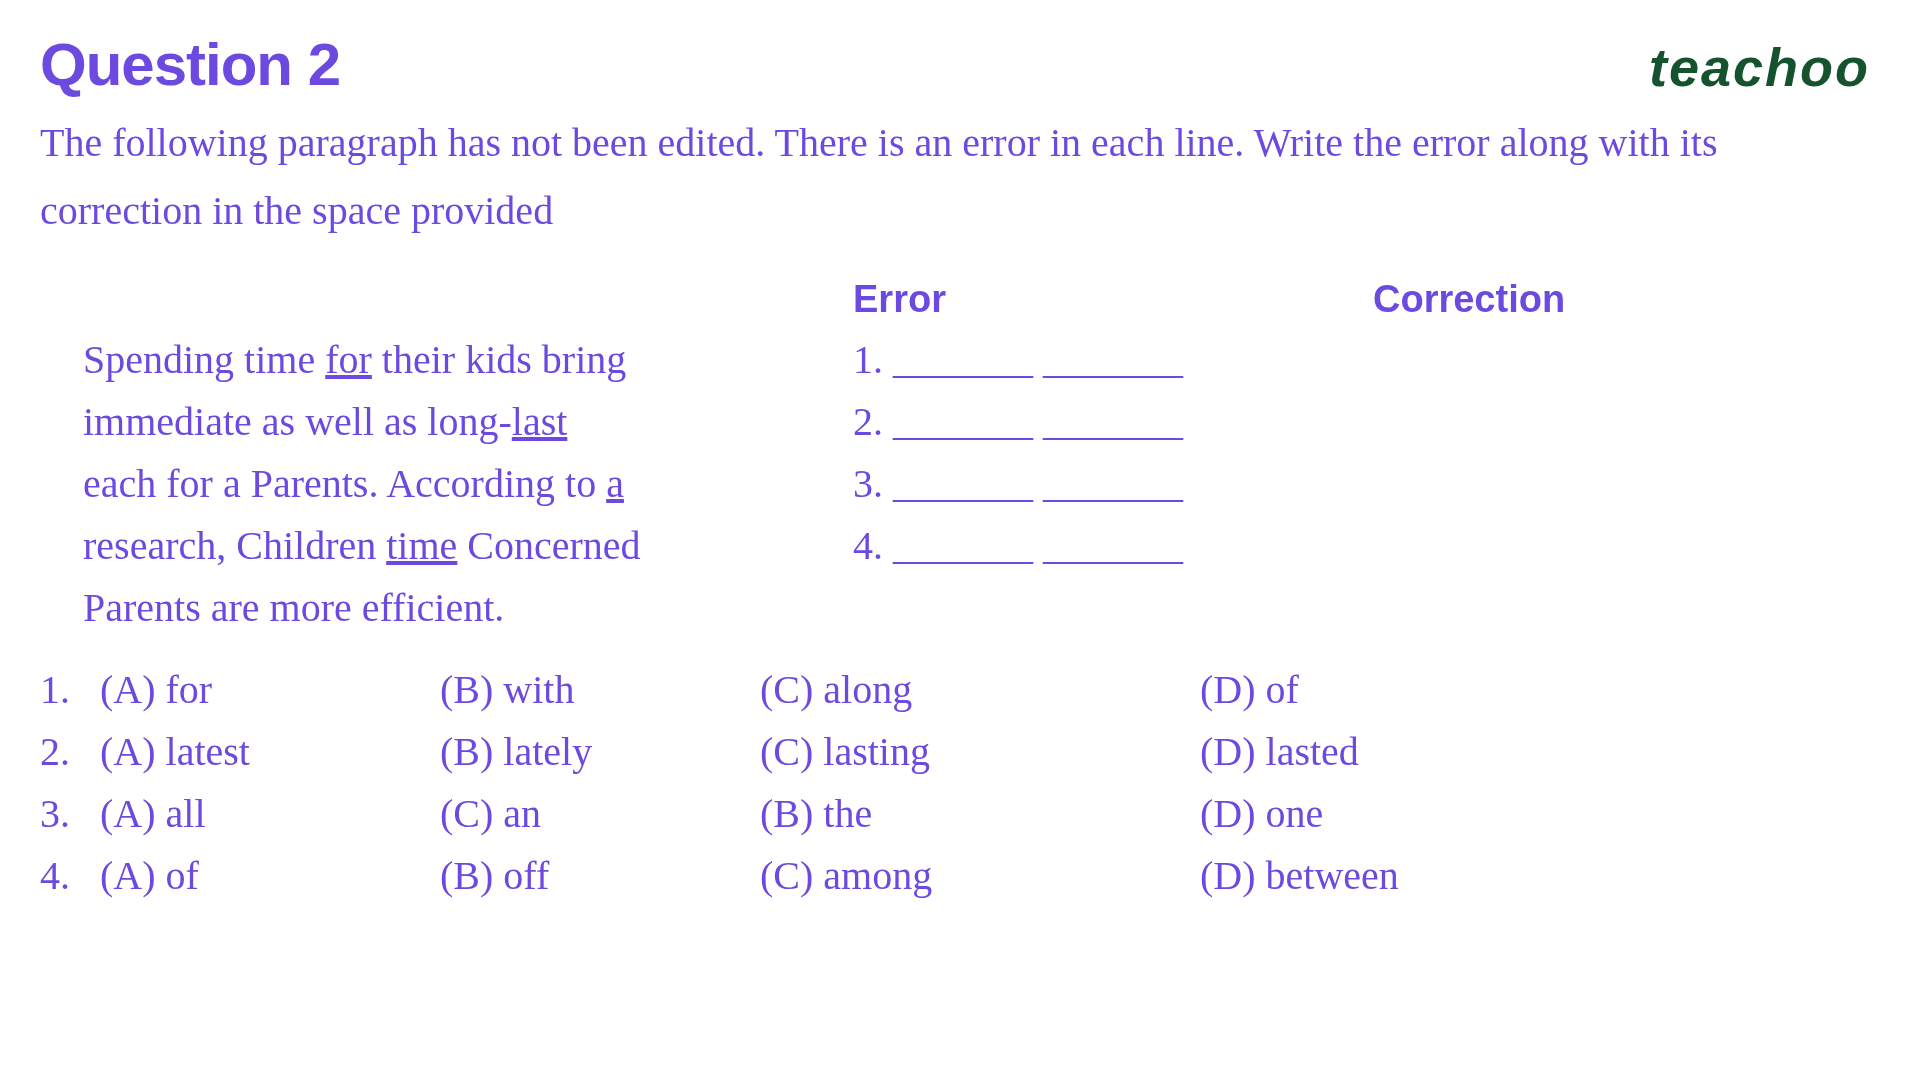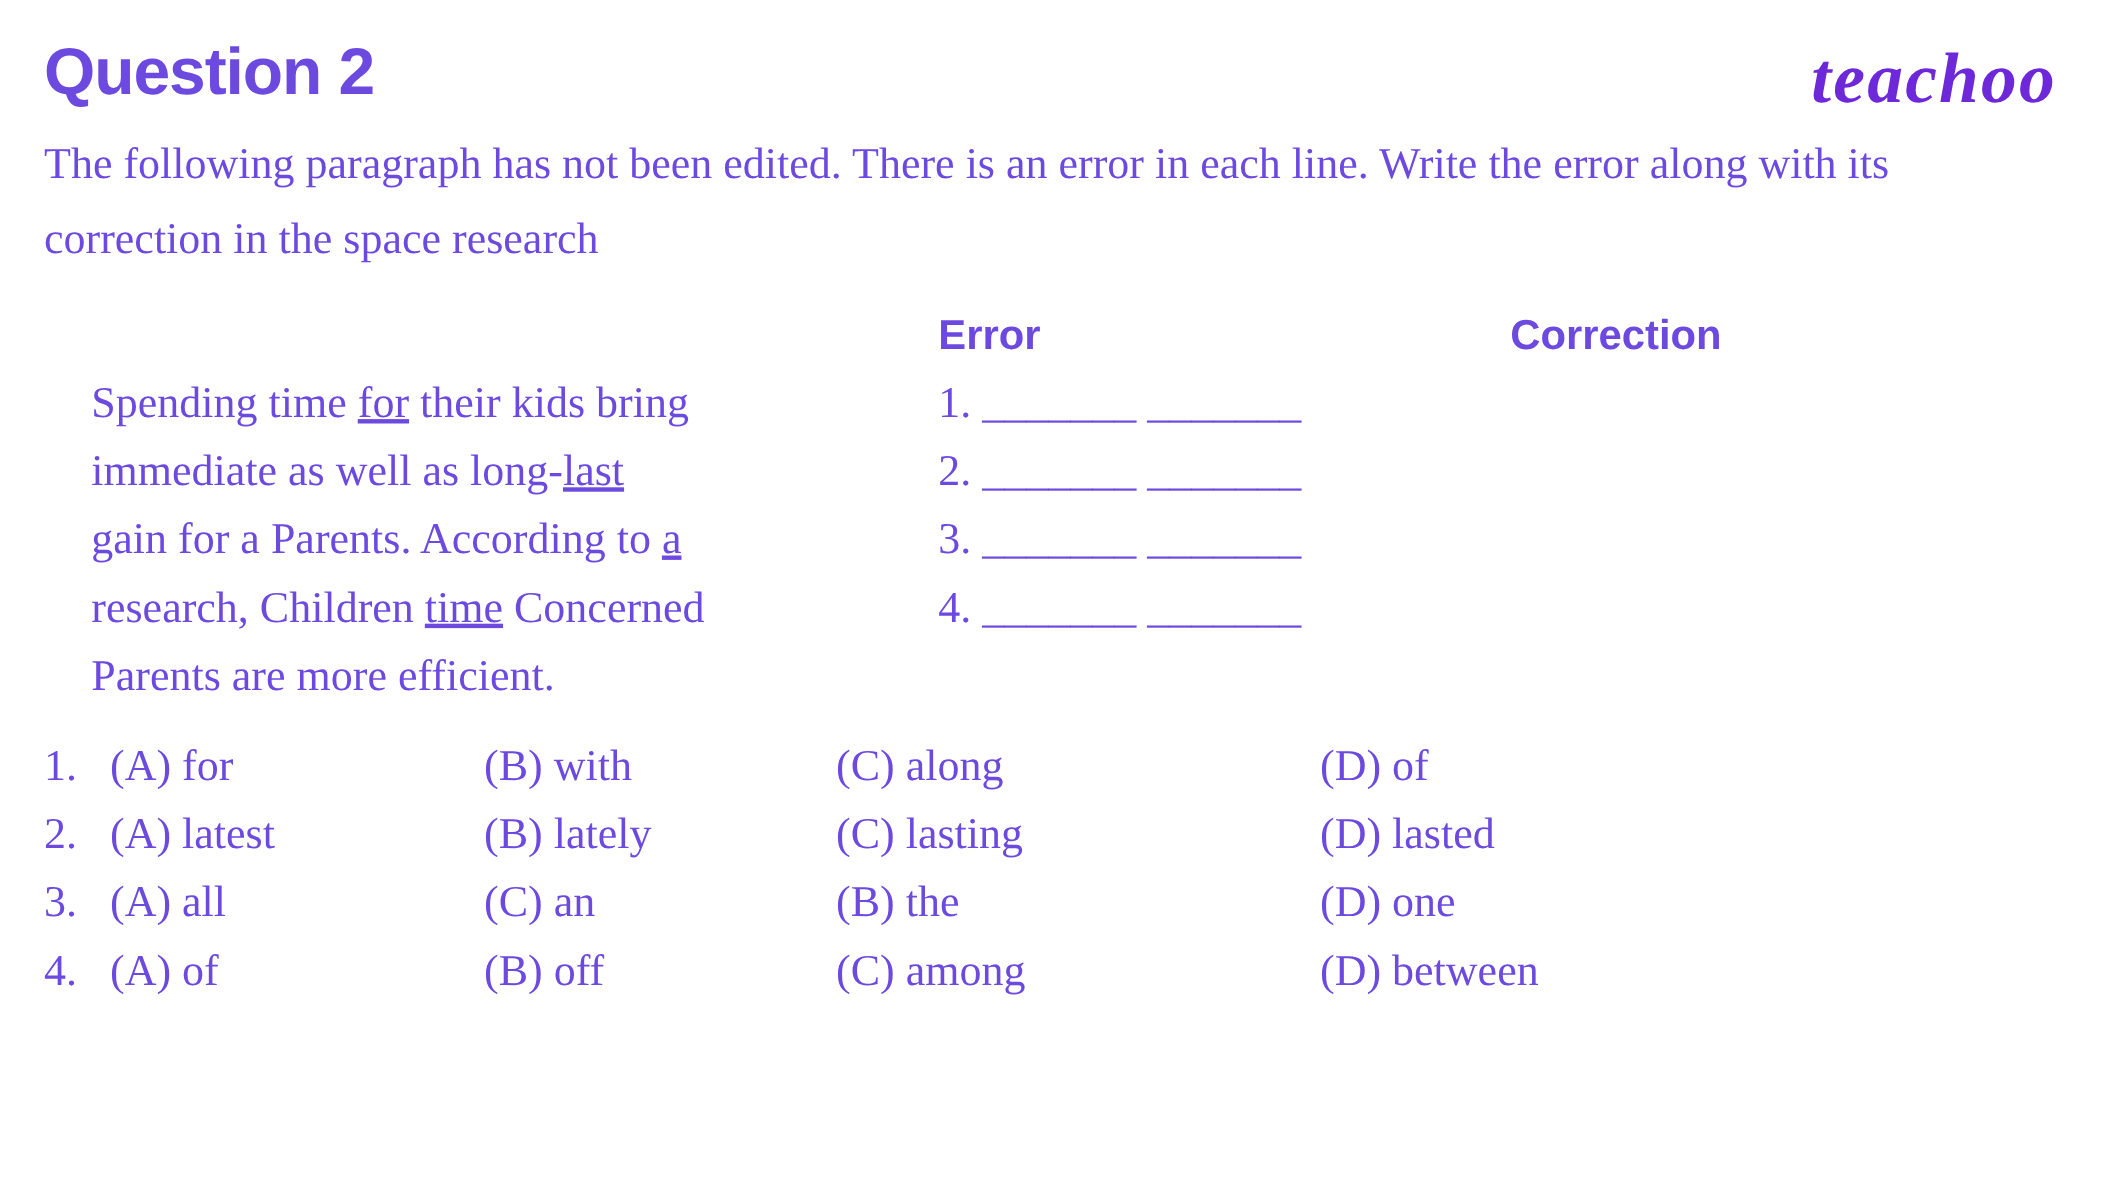--- a/index.html
+++ b/index.html
@@ -25,24 +25,24 @@
   }
   .question-title {
     font-size: 60px;
     font-weight: 800;
     color: #6c4ae0;
     font-family: Verdana, Geneva, sans-serif;
     margin: 0;
     letter-spacing: -1px;
   }
   .logo {
-    font-family: Liberation Serif, serif;
-    font-size: 65px;
+    font-family: Liberation Sans, sans-serif;
+    font-size: 54px;
     font-weight: 700;
-    color: #6d28d9;
+    color: #14532d;
     font-style: italic;
     letter-spacing: 2px;
     line-height: 1;
     margin-top: 10px;
     margin-right: 10px;
   }
   .instruction {
     font-size: 40px;
     line-height: 1.7;
     margin-top: 10px;
@@ -87,39 +87,39 @@
 </head>
 <body>
 
 <div class="page">
 
   <div class="header-row">
     <h1 class="question-title">Question 2</h1>
     <div class="logo">teachoo</div>
   </div>
 
-  <div class="instruction">The following paragraph has not been edited. There is an error in each line. Write the error along  with its correction in the space research</div>
+  <div class="instruction">The following paragraph has not been edited. There is an error in each line. Write the error along  with its correction in the space provided</div>
 
   <div class="worksheet-grid">
     <div></div>
     <div class="col-header">Error</div>
     <div class="col-header">Correction</div>
 
     <div class="para-line">
       <span>Spending time </span><span class="u">for</span><span> their kids bring</span>
     </div>
     <div class="blank-row" style="grid-column: 2 / span 2;">1.   _______  _______</div>
 
     <div class="para-line">
       <span>immediate as well as long-</span><span class="u">last</span><span></span>
     </div>
     <div class="blank-row" style="grid-column: 2 / span 2;">2.  _______  _______</div>
 
     <div class="para-line">
-      <span>gain for a Parents. According to </span><span class="u">a</span><span></span>
+      <span>each for a Parents. According to </span><span class="u">a</span><span></span>
     </div>
     <div class="blank-row" style="grid-column: 2 / span 2;">3.  _______  _______</div>
 
     <div class="para-line">
       <span>research, Children </span><span class="u">time</span><span> Concerned</span>
     </div>
     <div class="blank-row" style="grid-column: 2 / span 2;">4.  _______  _______</div>
 
     <div class="para-line">Parents are more efficient.</div>
     <div style="grid-column: 2 / span 2;"></div>

